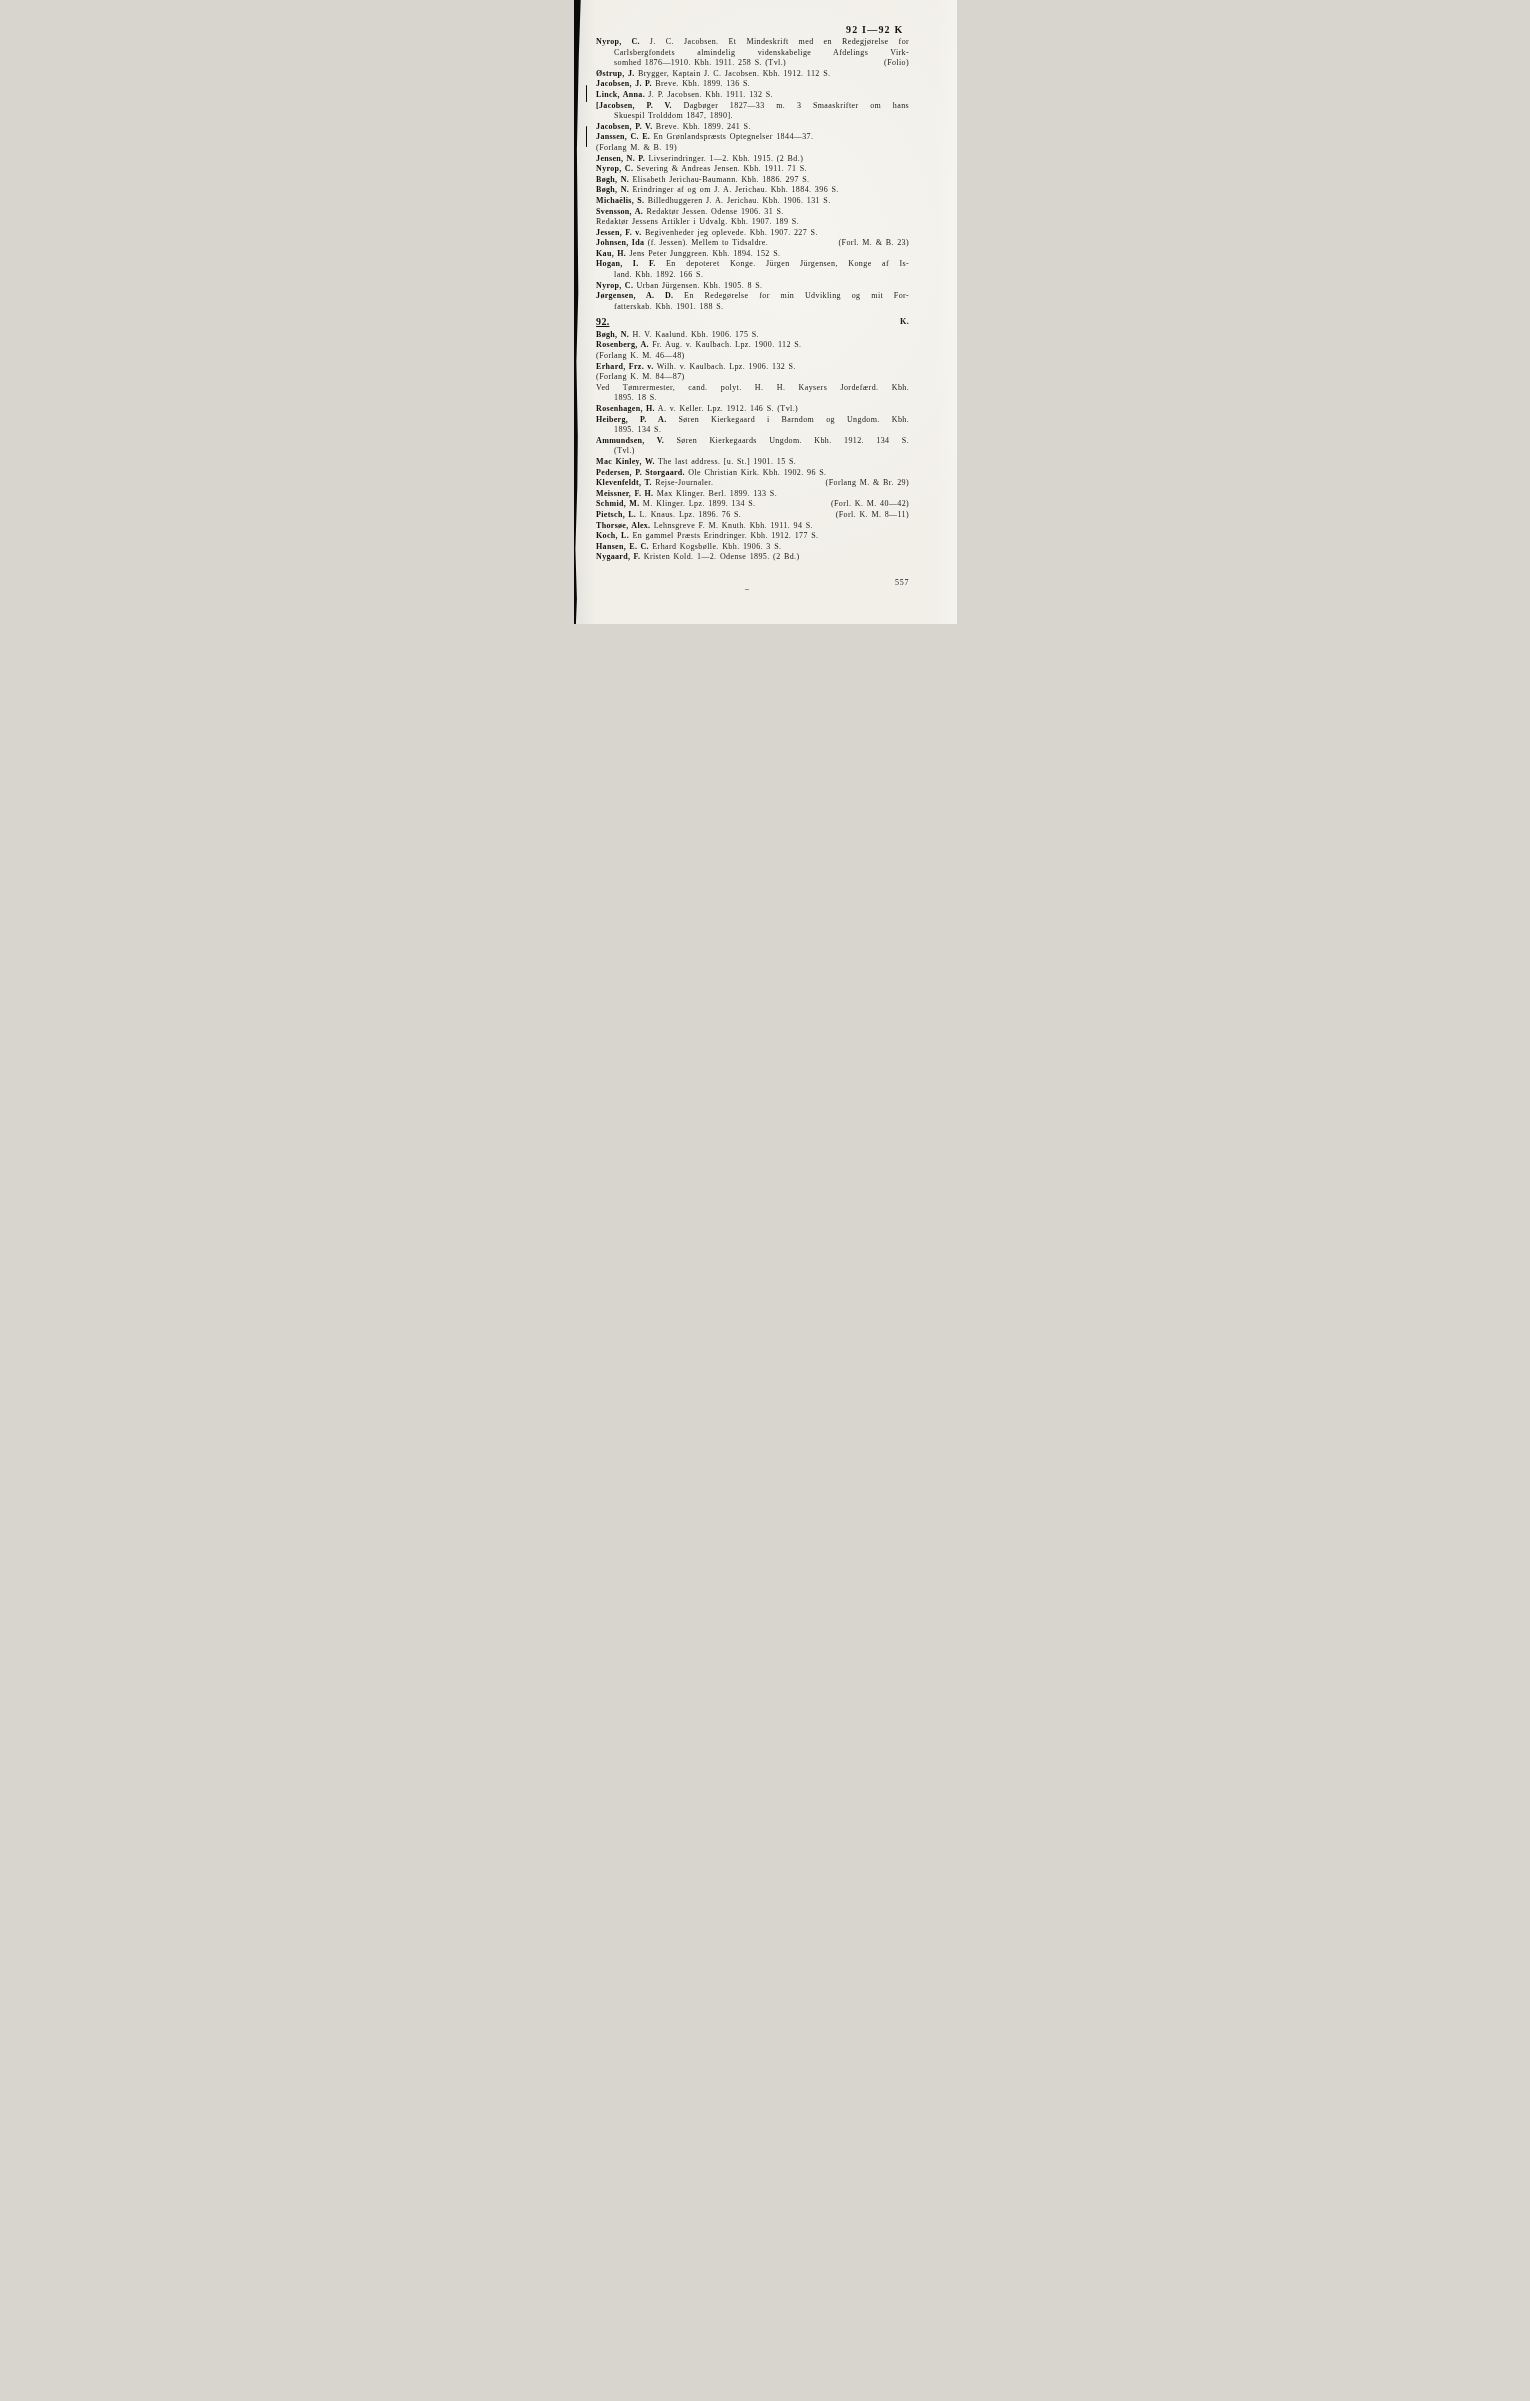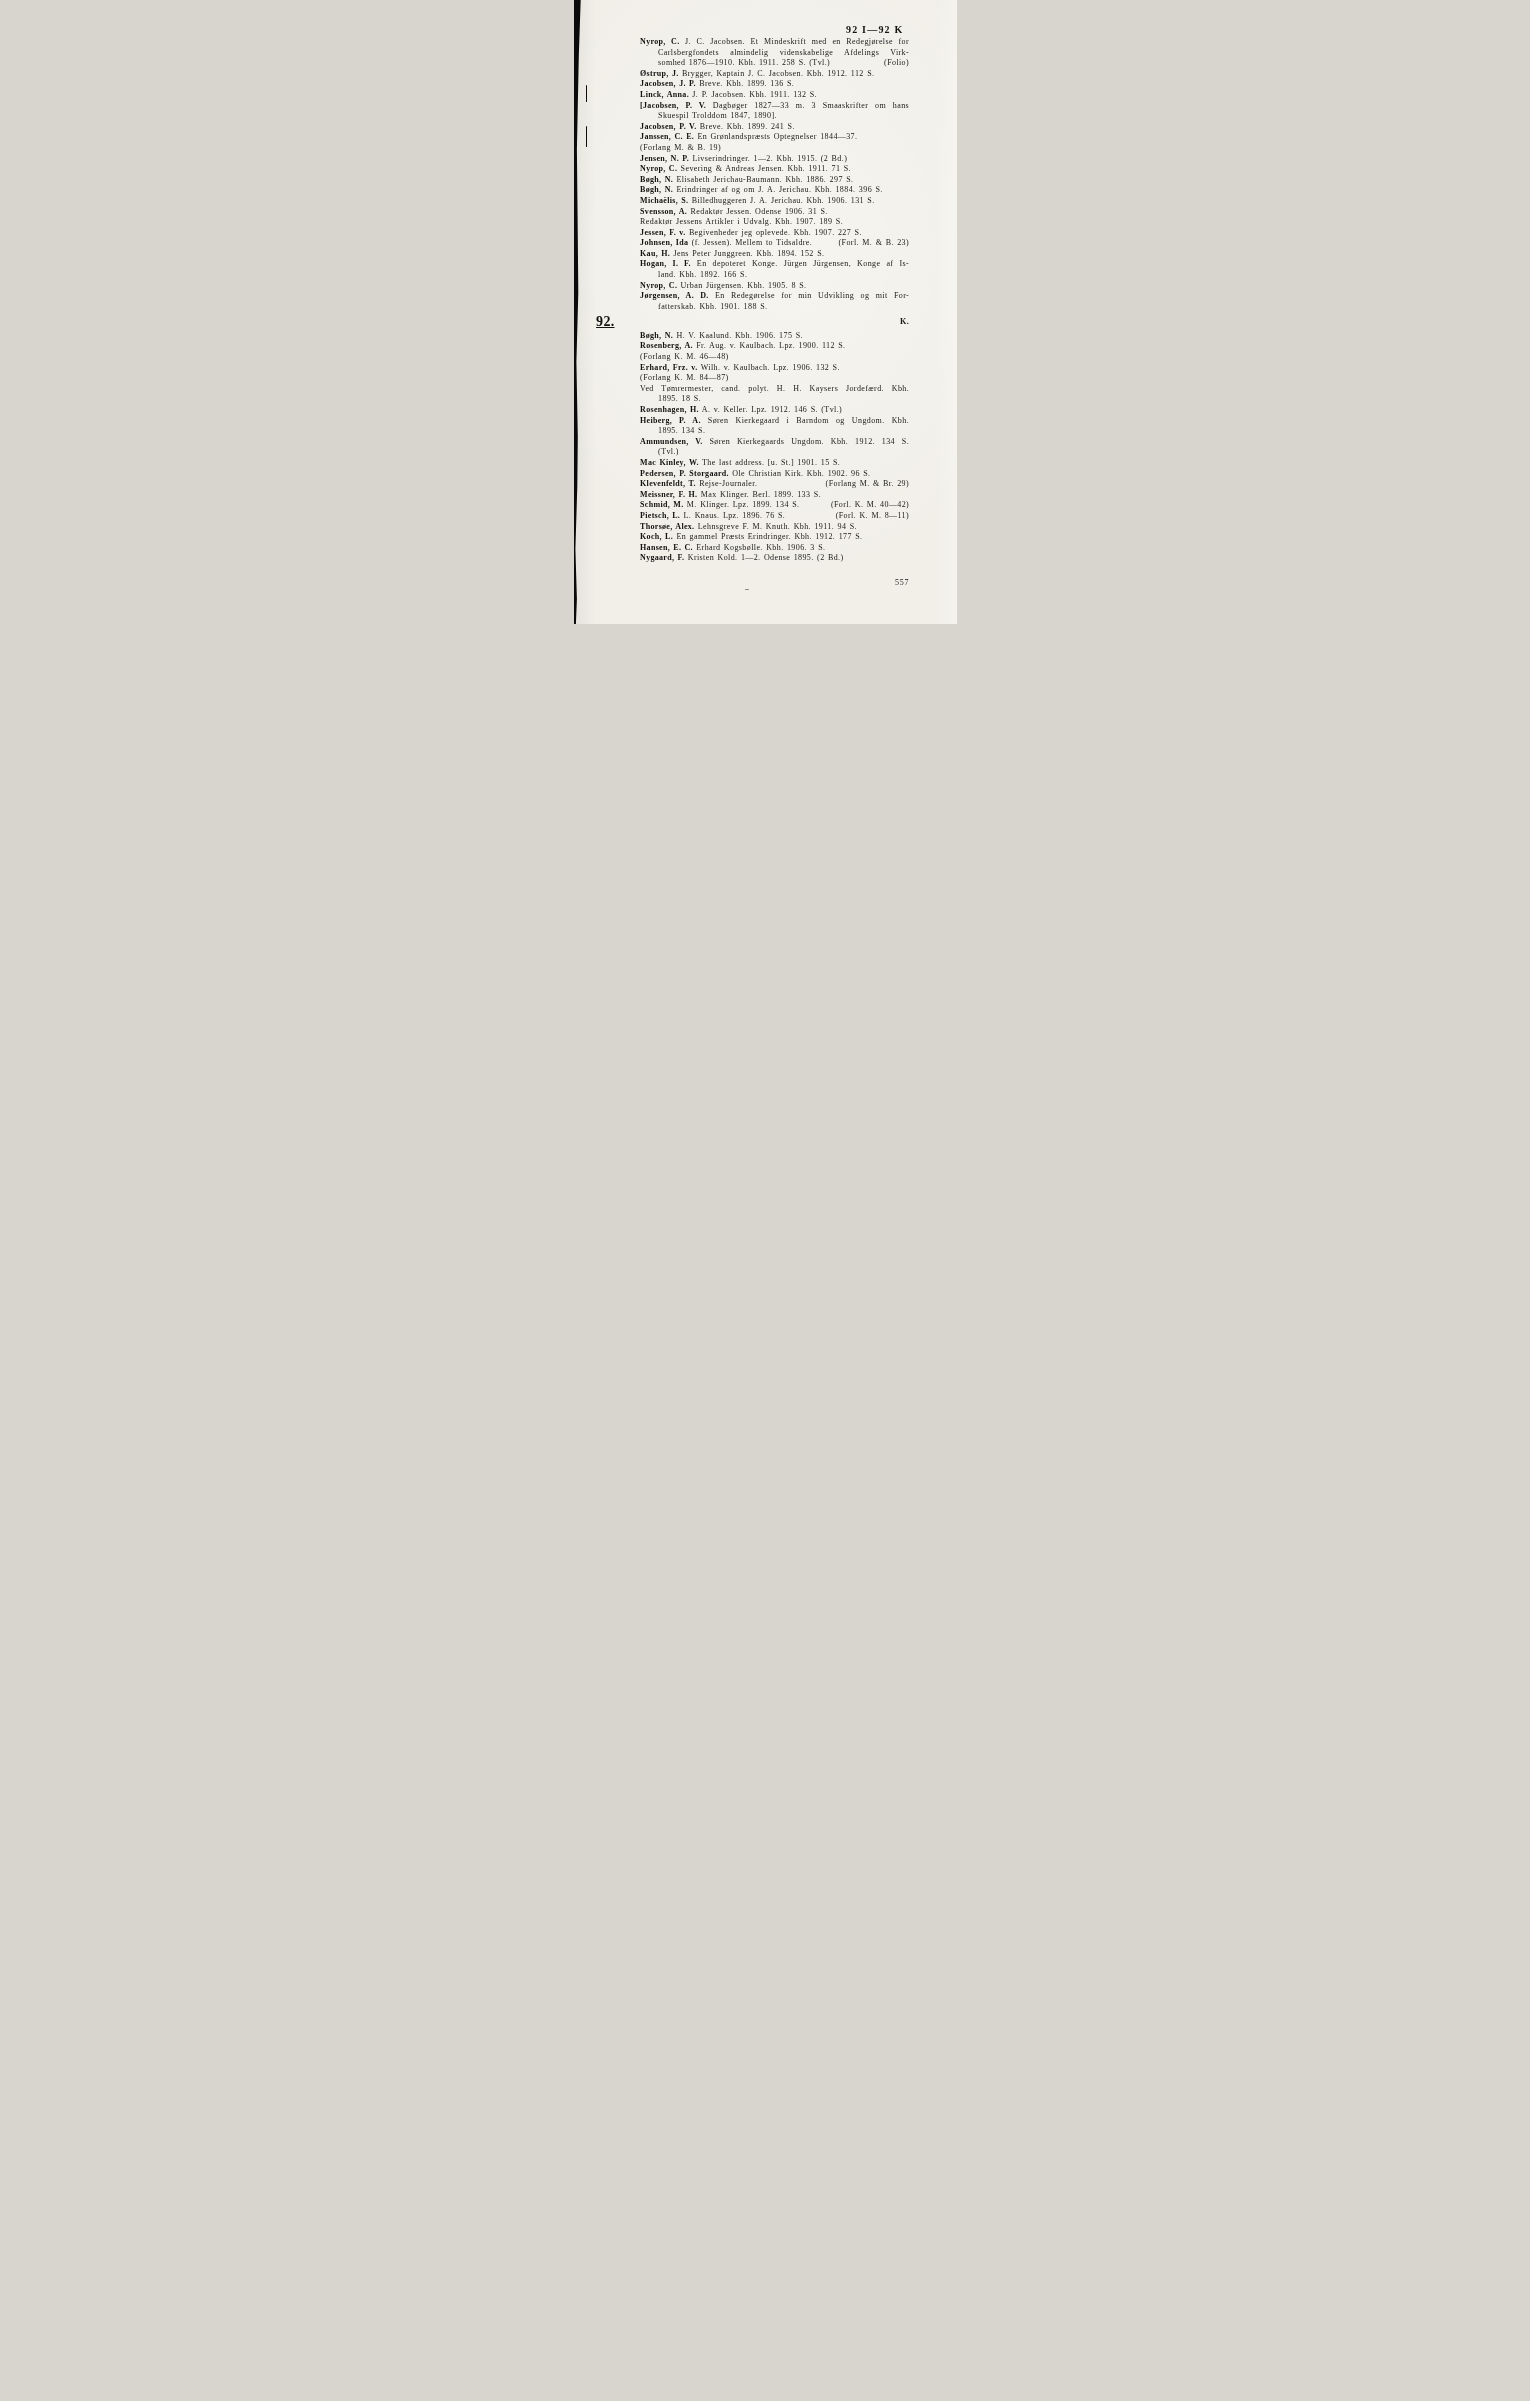--- a/index.html
+++ b/index.html
@@ -40,36 +40,35 @@
     color:#161412;
   }
   .text-block{
     position:absolute;left:22.6px;top:37px;width:313px;
     font-size:8px;
     letter-spacing:0.4px;word-spacing:1px;
   }
   .line{
     line-height:10.6px;min-height:10.6px;
     white-space:nowrap;
-    margin-left:44px;
   }
   .line .left{white-space:inherit;}
   .line.just{
     white-space:normal;
     text-align:justify;text-align-last:justify;
   }
   .line.indent{padding-left:18px;}
   .line.right{text-align:left;}
   .line.has-right{display:flex;justify-content:space-between;white-space:nowrap;}
   .line.section{
     display:flex;justify-content:space-between;
     margin:4.8px 0 1px 0;
   }
   .line.section .rtxt{font-weight:700;font-size:8.2px;}
-  .line.section .author{font-size:14px;text-decoration:underline;}
+  .line.section .author{font-size:10px;text-decoration:underline;}
   b.author{font-weight:700;color:#141210;letter-spacing:0.3px;}
   .rtxt{white-space:nowrap;}
   .page-number{
     position:absolute;left:22.6px;top:578px;width:313px;
     text-align:right;font-size:8px;letter-spacing:0.7px;color:#24221f;
   }
 </style>
 </head>
 <body>
 

